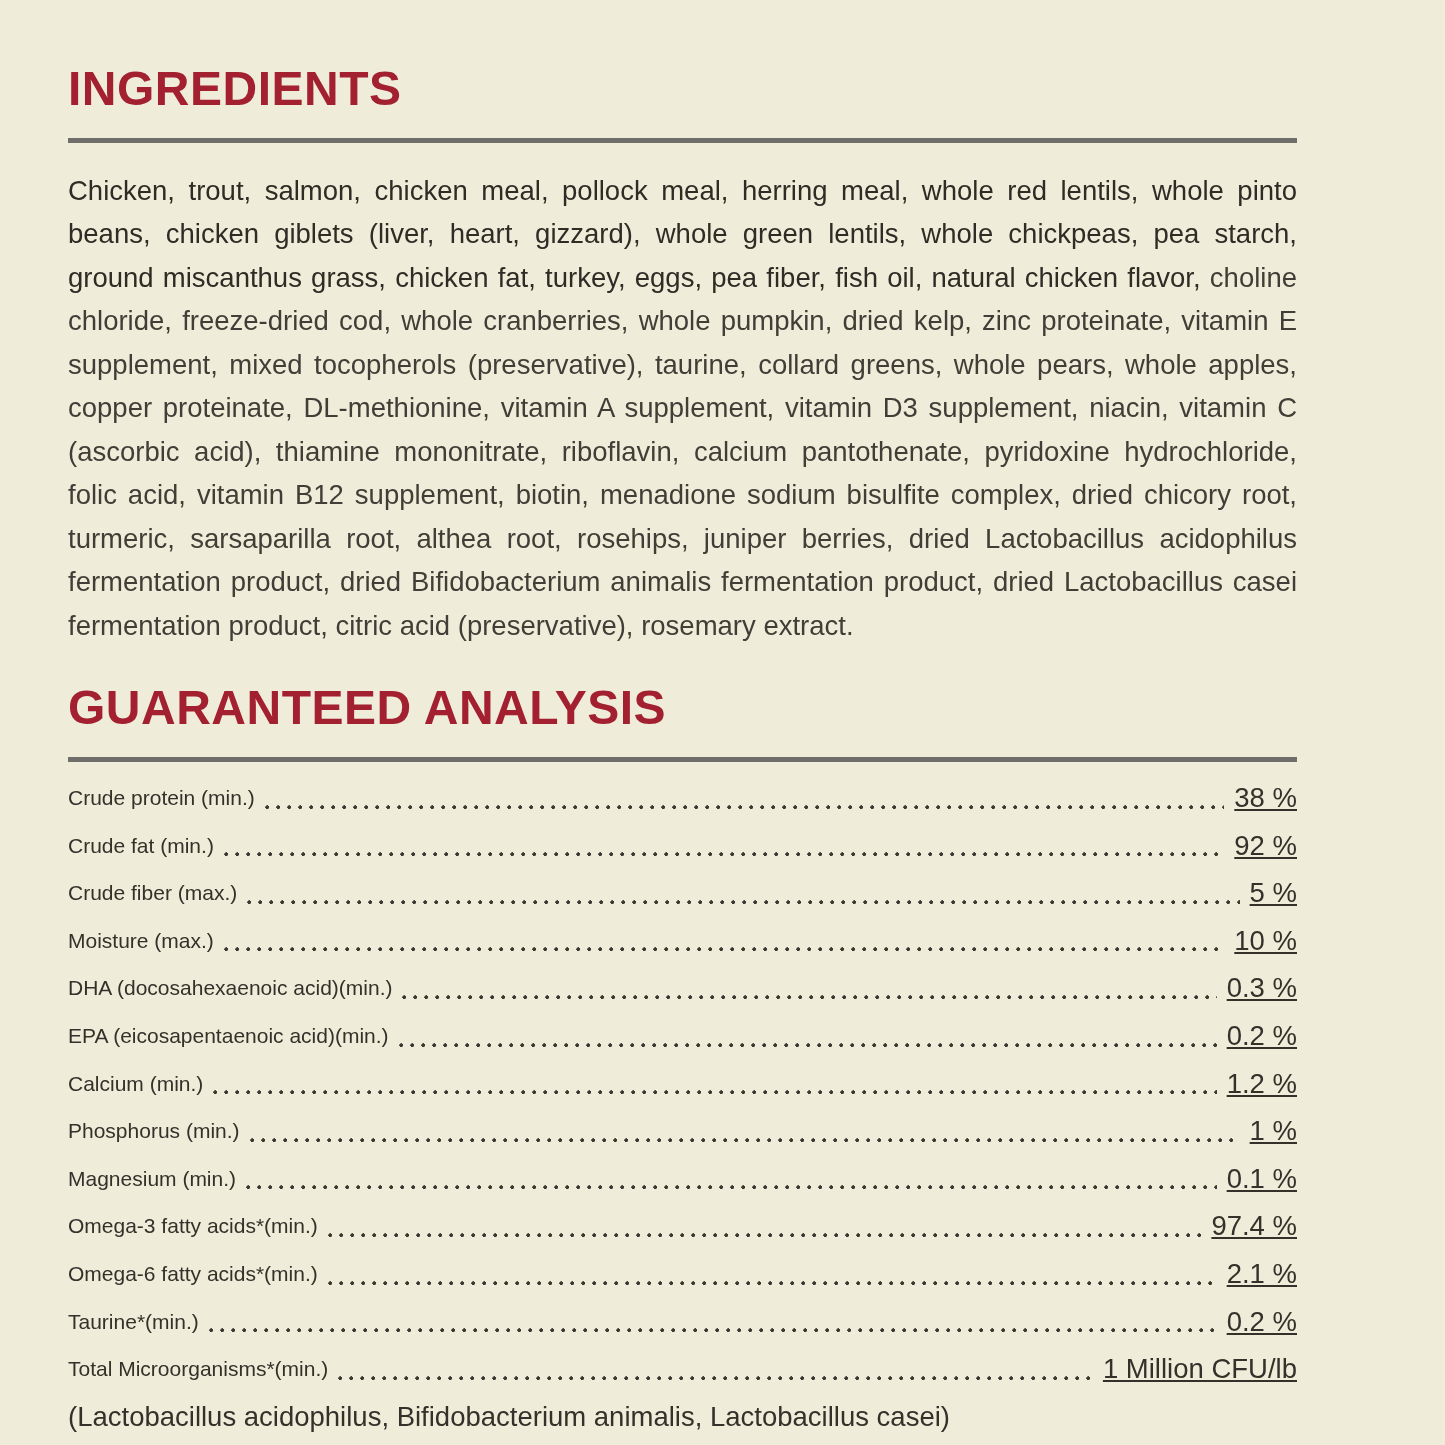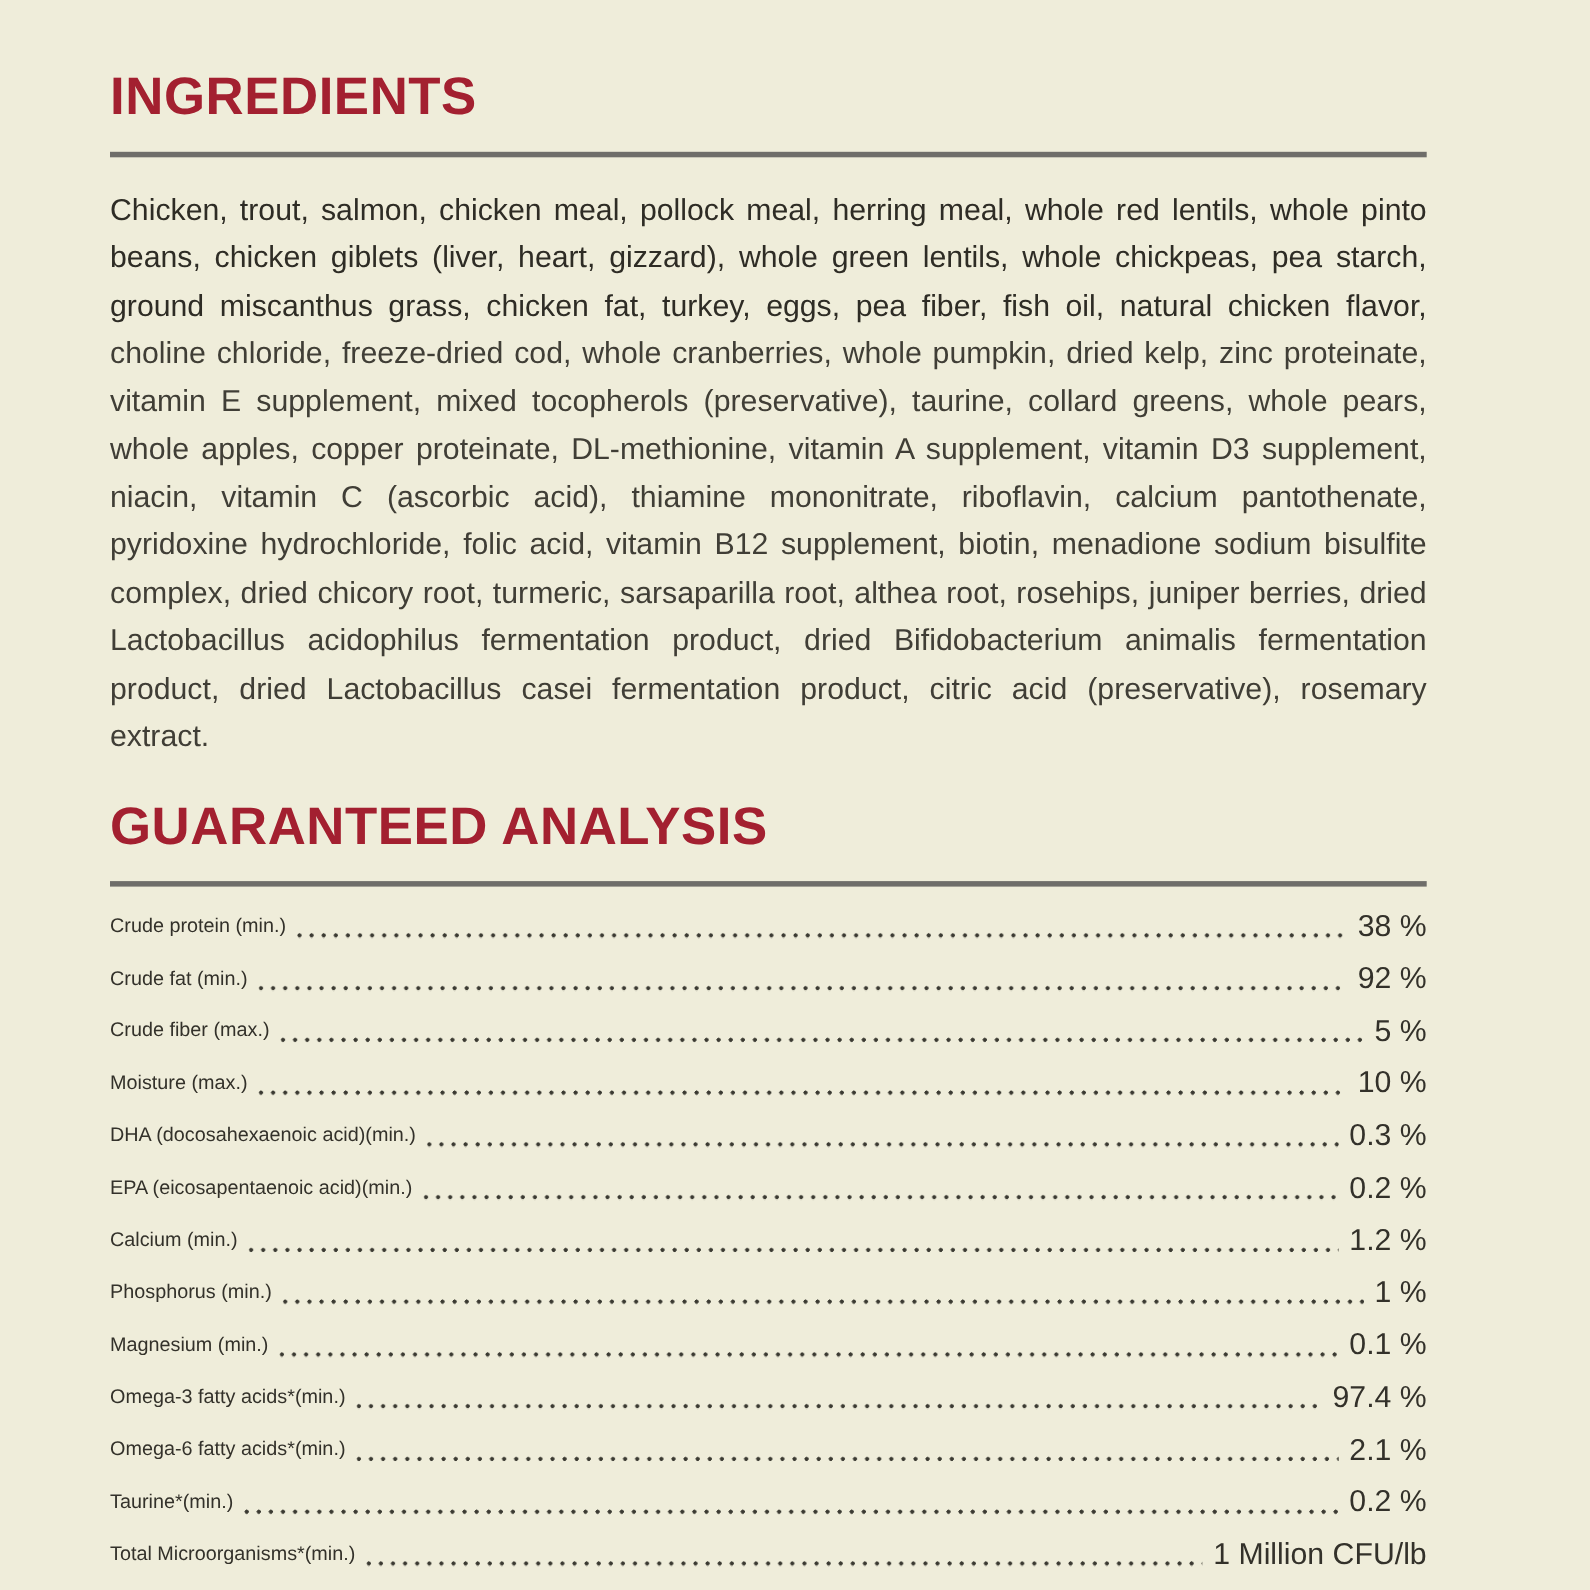--- a/index.html
+++ b/index.html
@@ -11,21 +11,21 @@
     height: 1445px;
     background: #efedda;
     font-family: "Liberation Sans", sans-serif;
     color: #33312a;
     overflow: hidden;
   }
   .label-panel {
     box-sizing: border-box;
     width: 1445px;
     height: 1445px;
-    padding: 64px 148px 0 100px;
+    padding: 64px 148px 0 68px;
   }
   .section-title {
     margin: 0;
     font-size: 48px;
     line-height: 1.04;
     font-weight: 700;
     letter-spacing: 0.5px;
     color: #a32030;
   }
   .rule {
@@ -50,38 +50,39 @@
   }
   .ga-table {
     margin-top: 12px;
   }
   .ga-row {
     display: flex;
     align-items: center;
     height: 47.6px;
   }
   .ga-label {
-    font-size: 18px;
+    font-size: 21px;
     white-space: nowrap;
     color: #33312a;
   }
   .ga-leader {
     flex: 1;
     height: 5px;
     margin: 0 10px;
     position: relative;
     top: 9px;
     background-image: radial-gradient(circle at 2.2px 2.2px, #3b3a32 1.7px, transparent 2px);
     background-size: 11px 5px;
     background-repeat: repeat-x;
   }
   .ga-value {
     font-size: 27.5px;
     white-space: nowrap;
     color: #33312a;
+    text-decoration: underline;
   }
   .ga-note, .ga-footnote {
     font-size: 27.5px;
     color: #33312a;
     margin: 0;
     height: 47.6px;
     display: flex;
     align-items: center;
   }
 </style>

